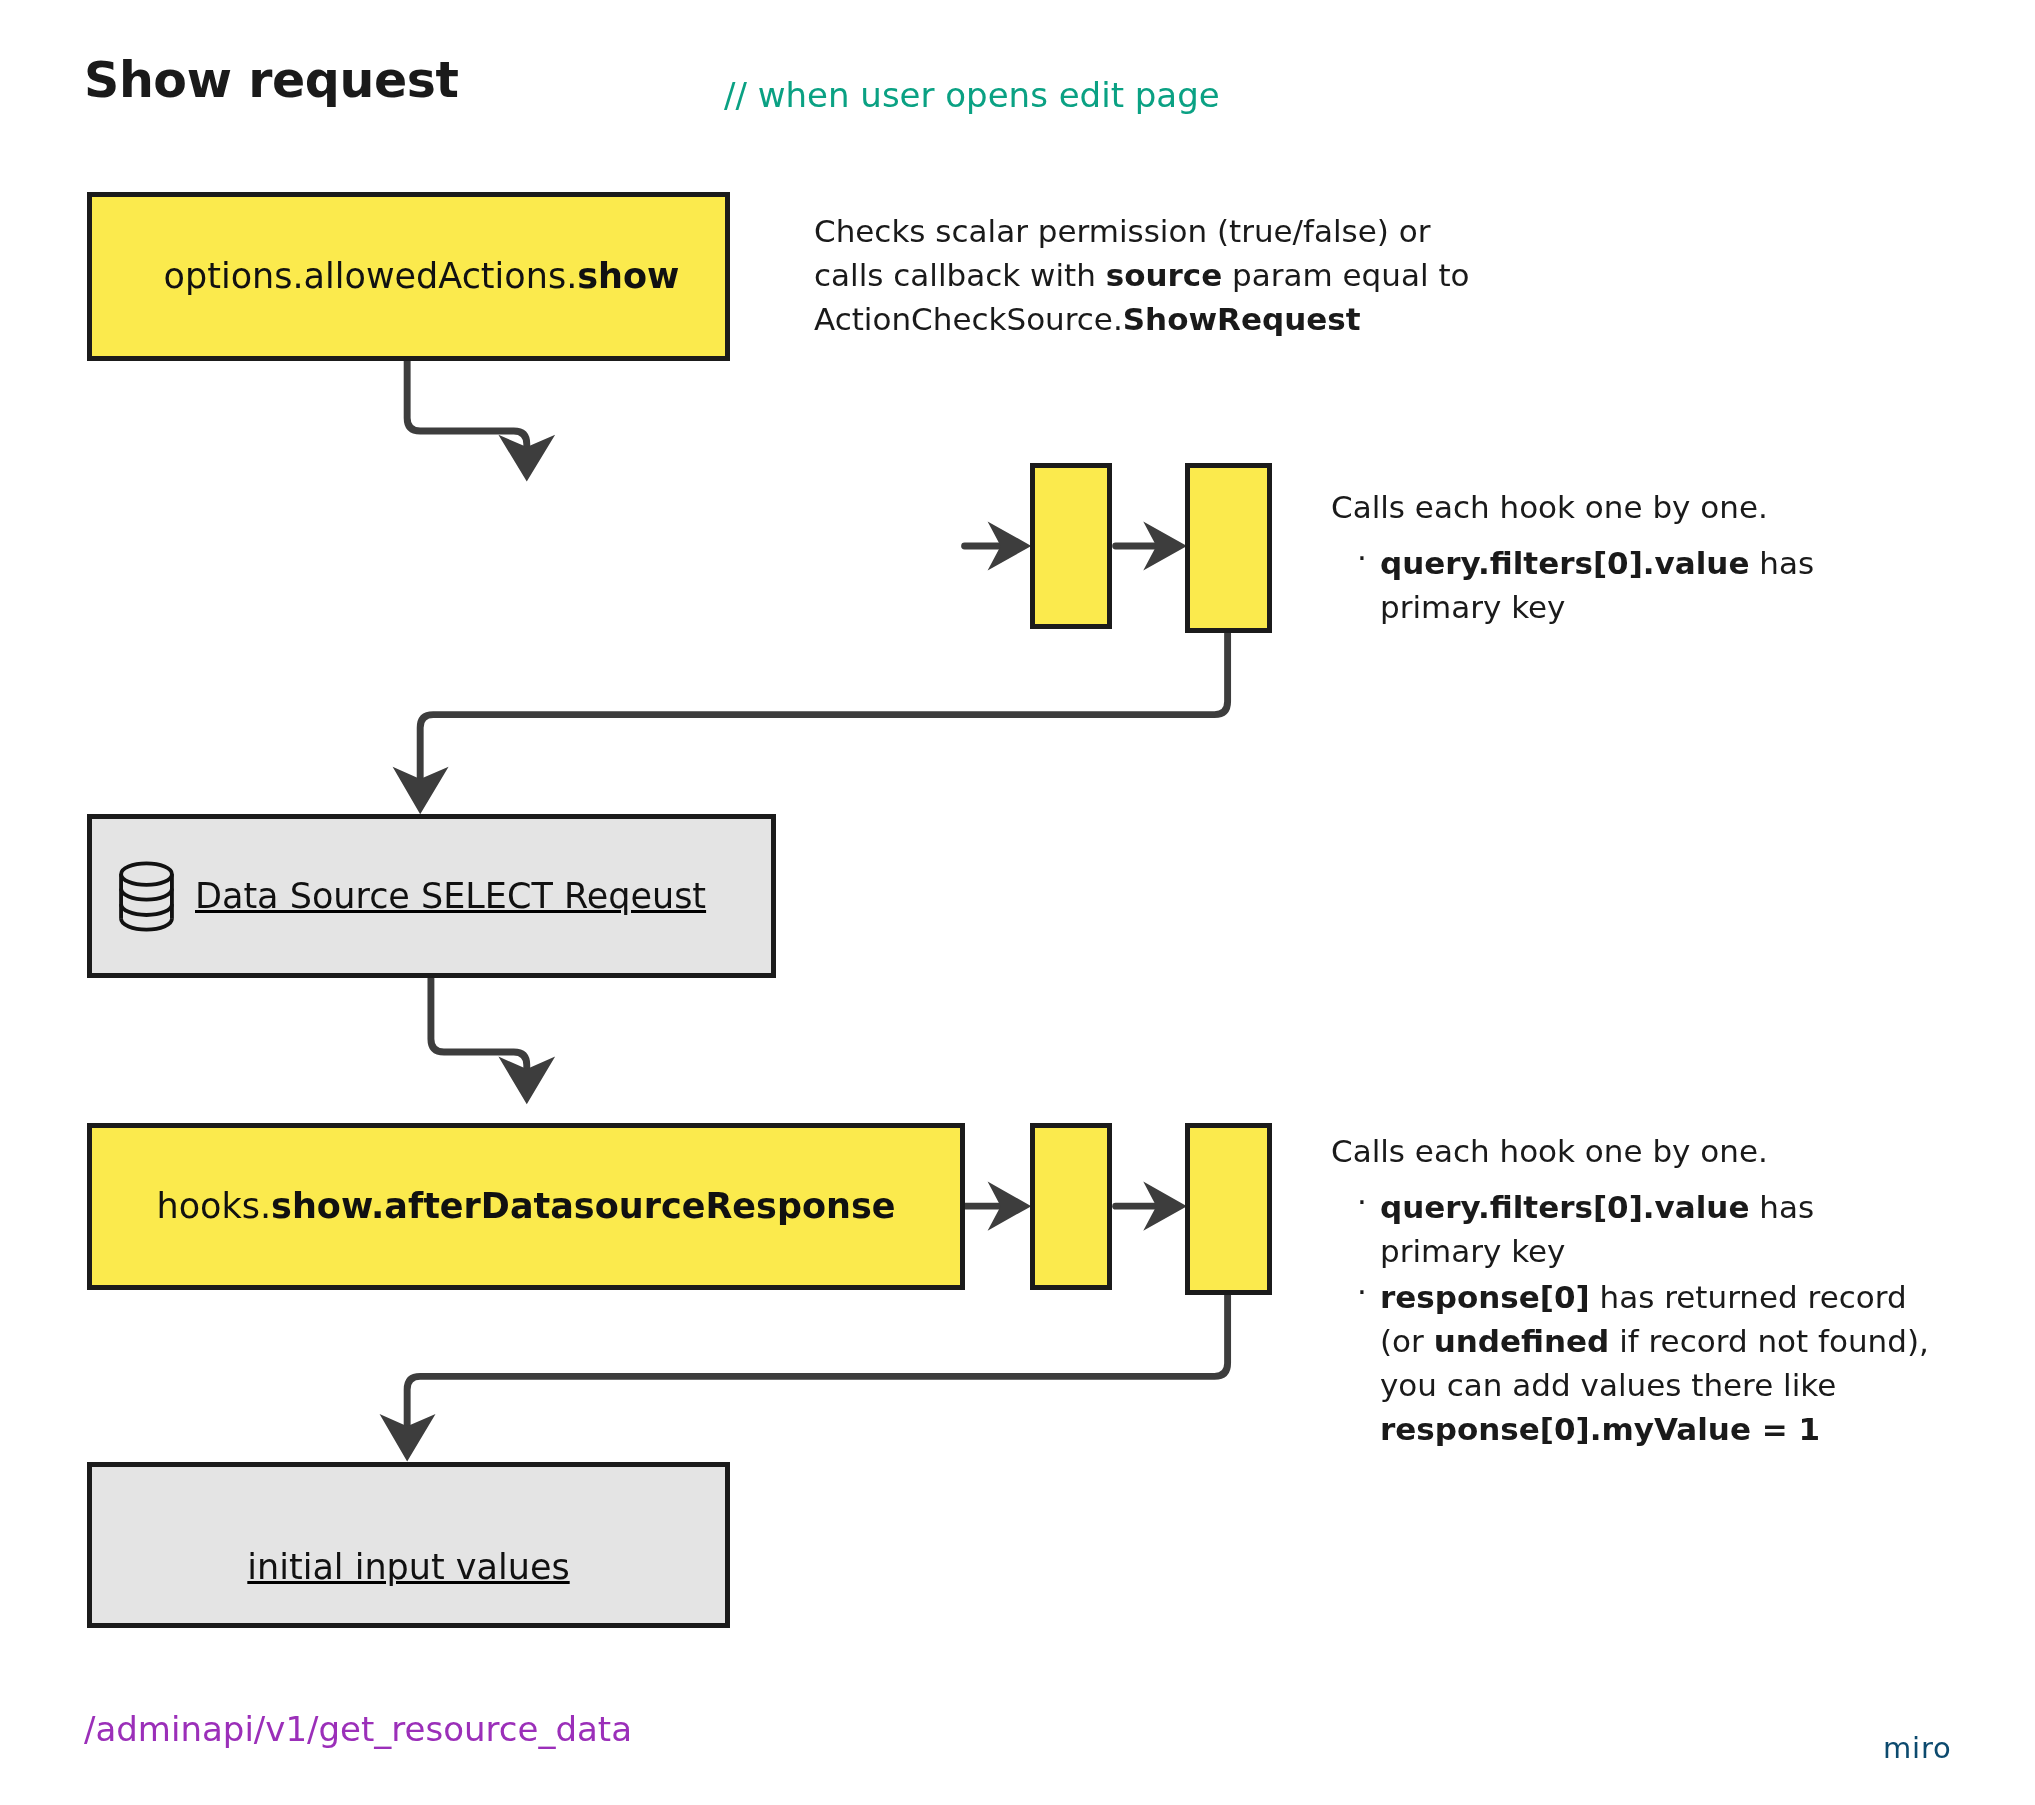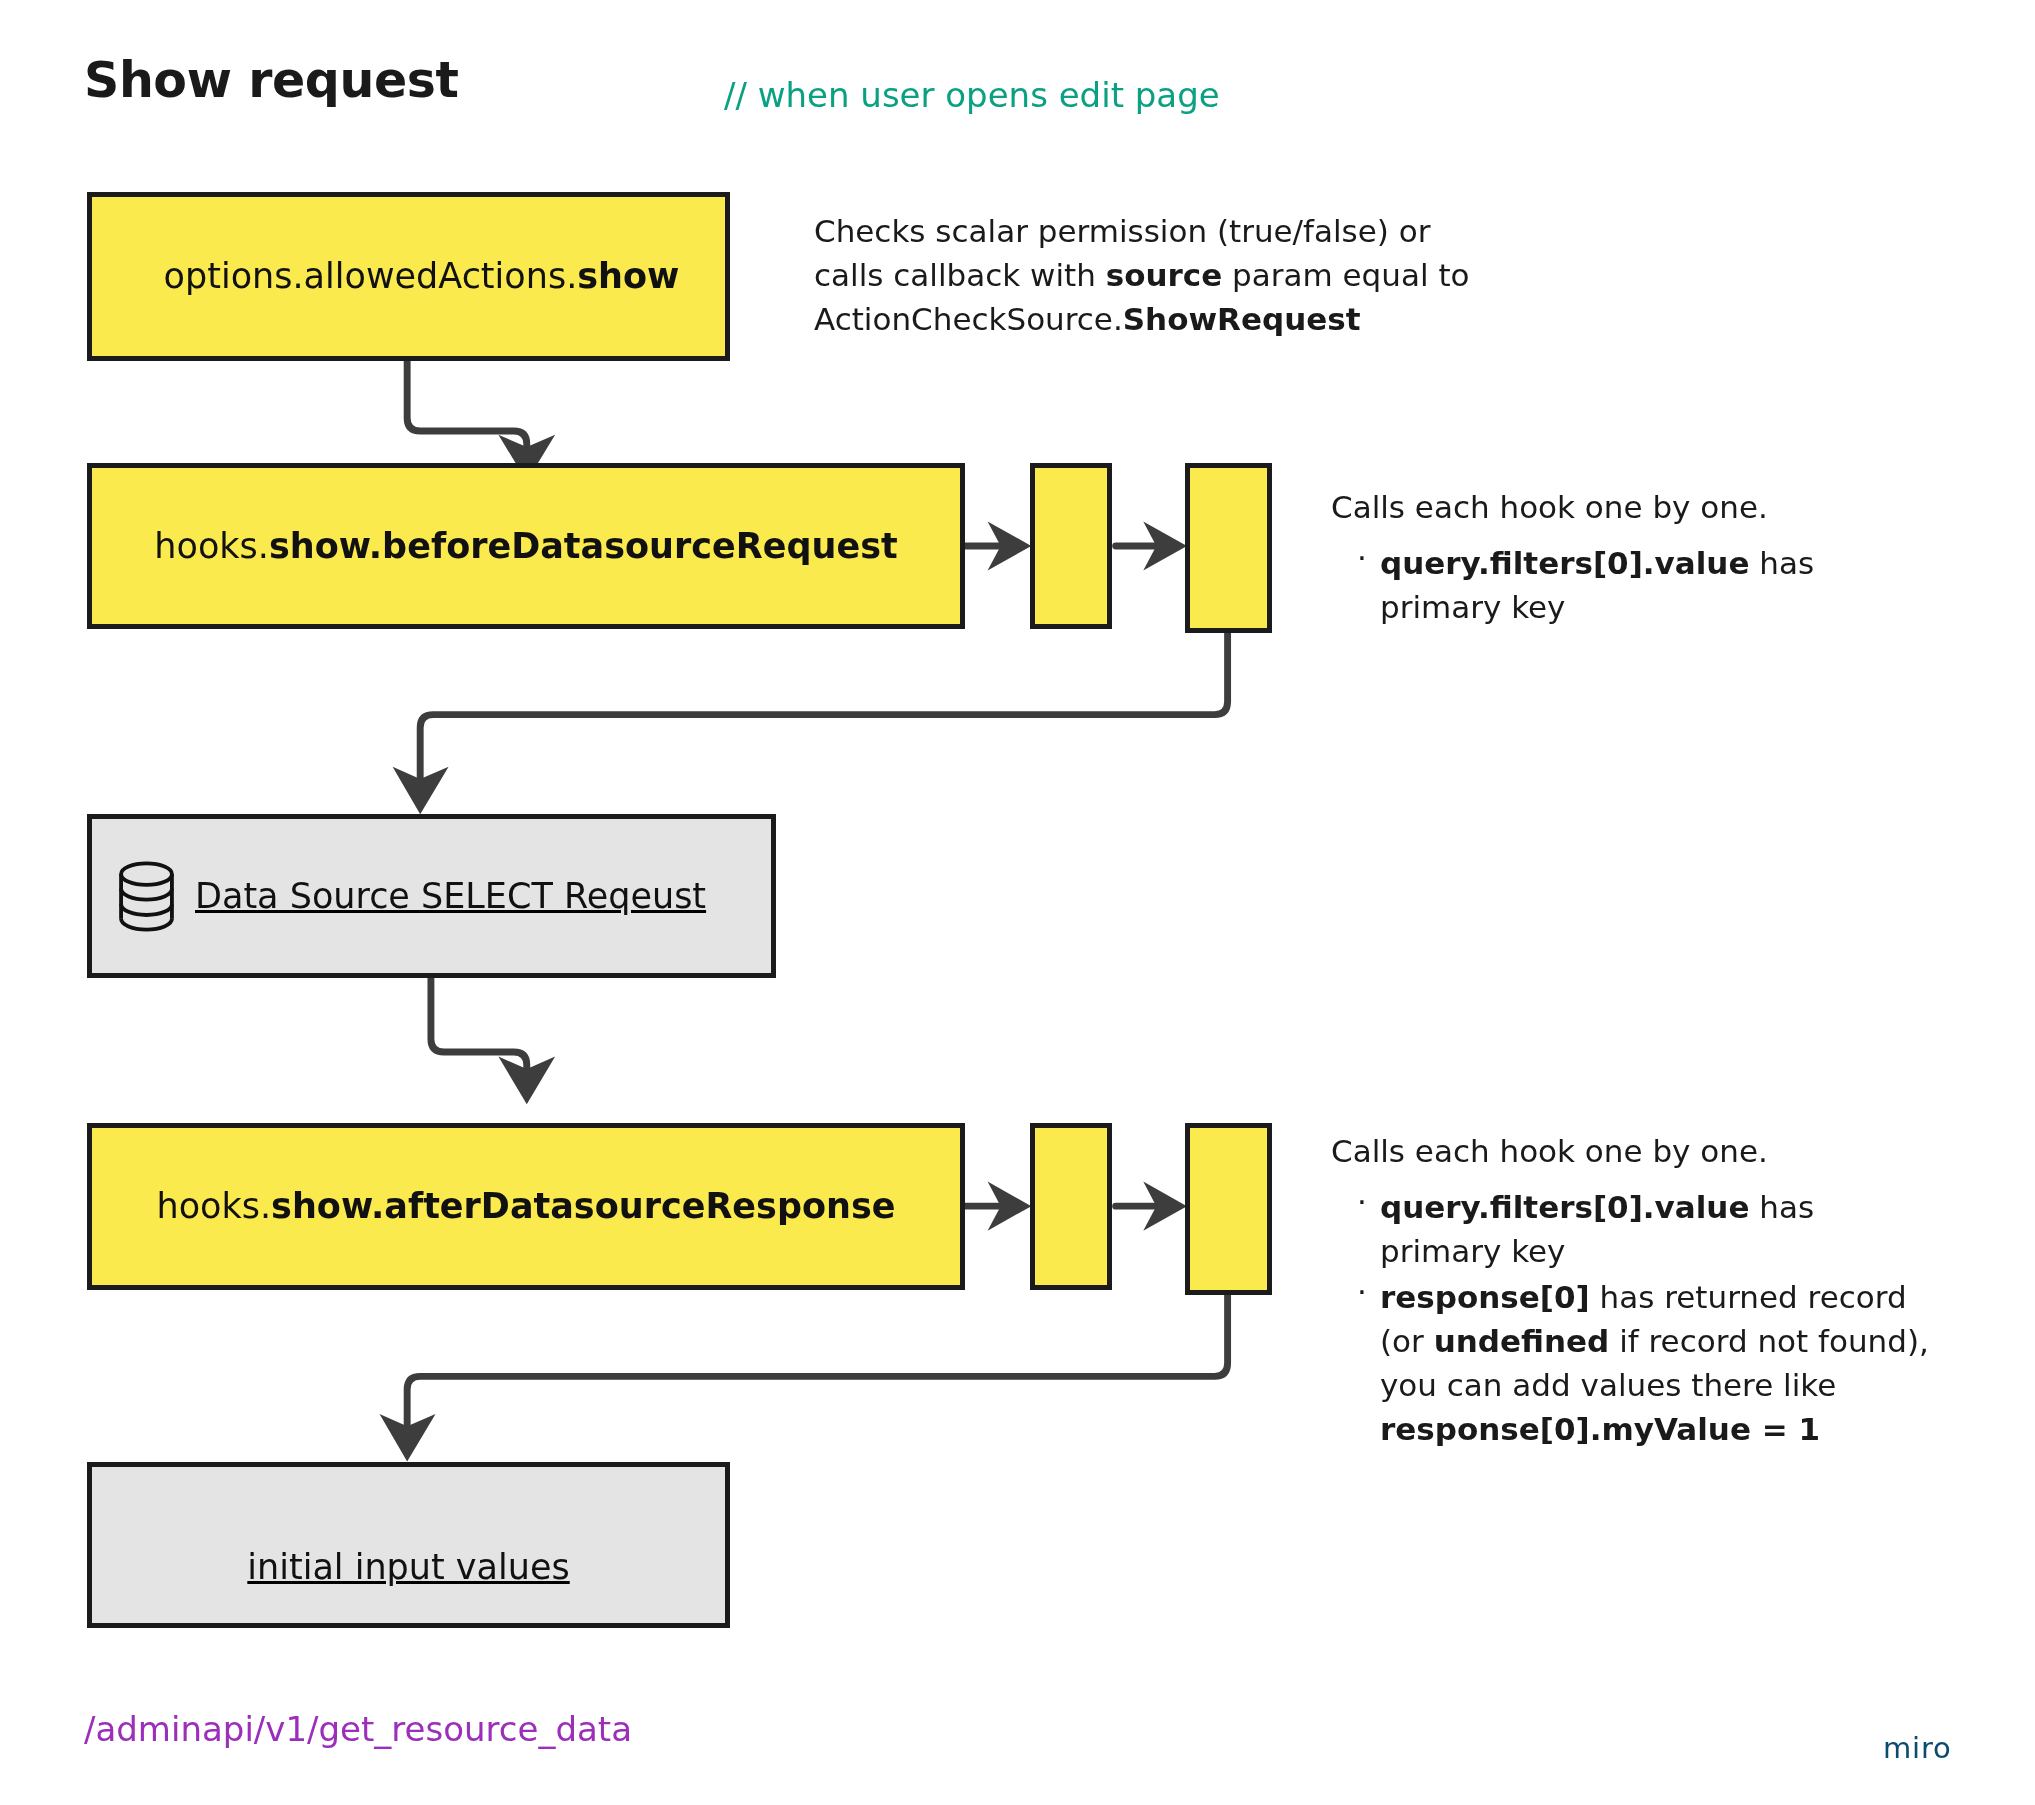--- a/index.html
+++ b/index.html
@@ -189,25 +189,20 @@
   <div class="node yellow" style="left:87px; top:192px; width:643px; height:169px;padding-left:26px;">
     <div class="node-label">
       <span>options.allowedActions.</span><b>show</b>
     </div>
   </div>
 
   <div class="note" style="left:814px; top:209px; width:675px;">
     <span>Checks scalar permission (true/false) or calls callback with </span><b>source</b><span> param equal to ActionCheckSource.</span><b>ShowRequest</b>
   </div>
 
-  <div class="node yellow" style="left:87px; top:463px; width:878px; height:166px;">
-    <div class="node-label">
-      <span>hooks.</span><b>show.beforeDatasourceRequest</b>
-    </div>
-  </div>
   <div class="bar" style="left:1030px; top:463px; width:82px; height:166px;"></div>
   <div class="bar" style="left:1185px; top:463px; width:87px; height:170px;"></div>
 
   <div class="note" style="left:1331px; top:485px; width:606px;">
     <span class="lead">Calls each hook one by one.</span>
     <ul>
       <li><b>query.filters[0].value</b><span> has primary key</span></li>
     </ul>
   </div>
 

